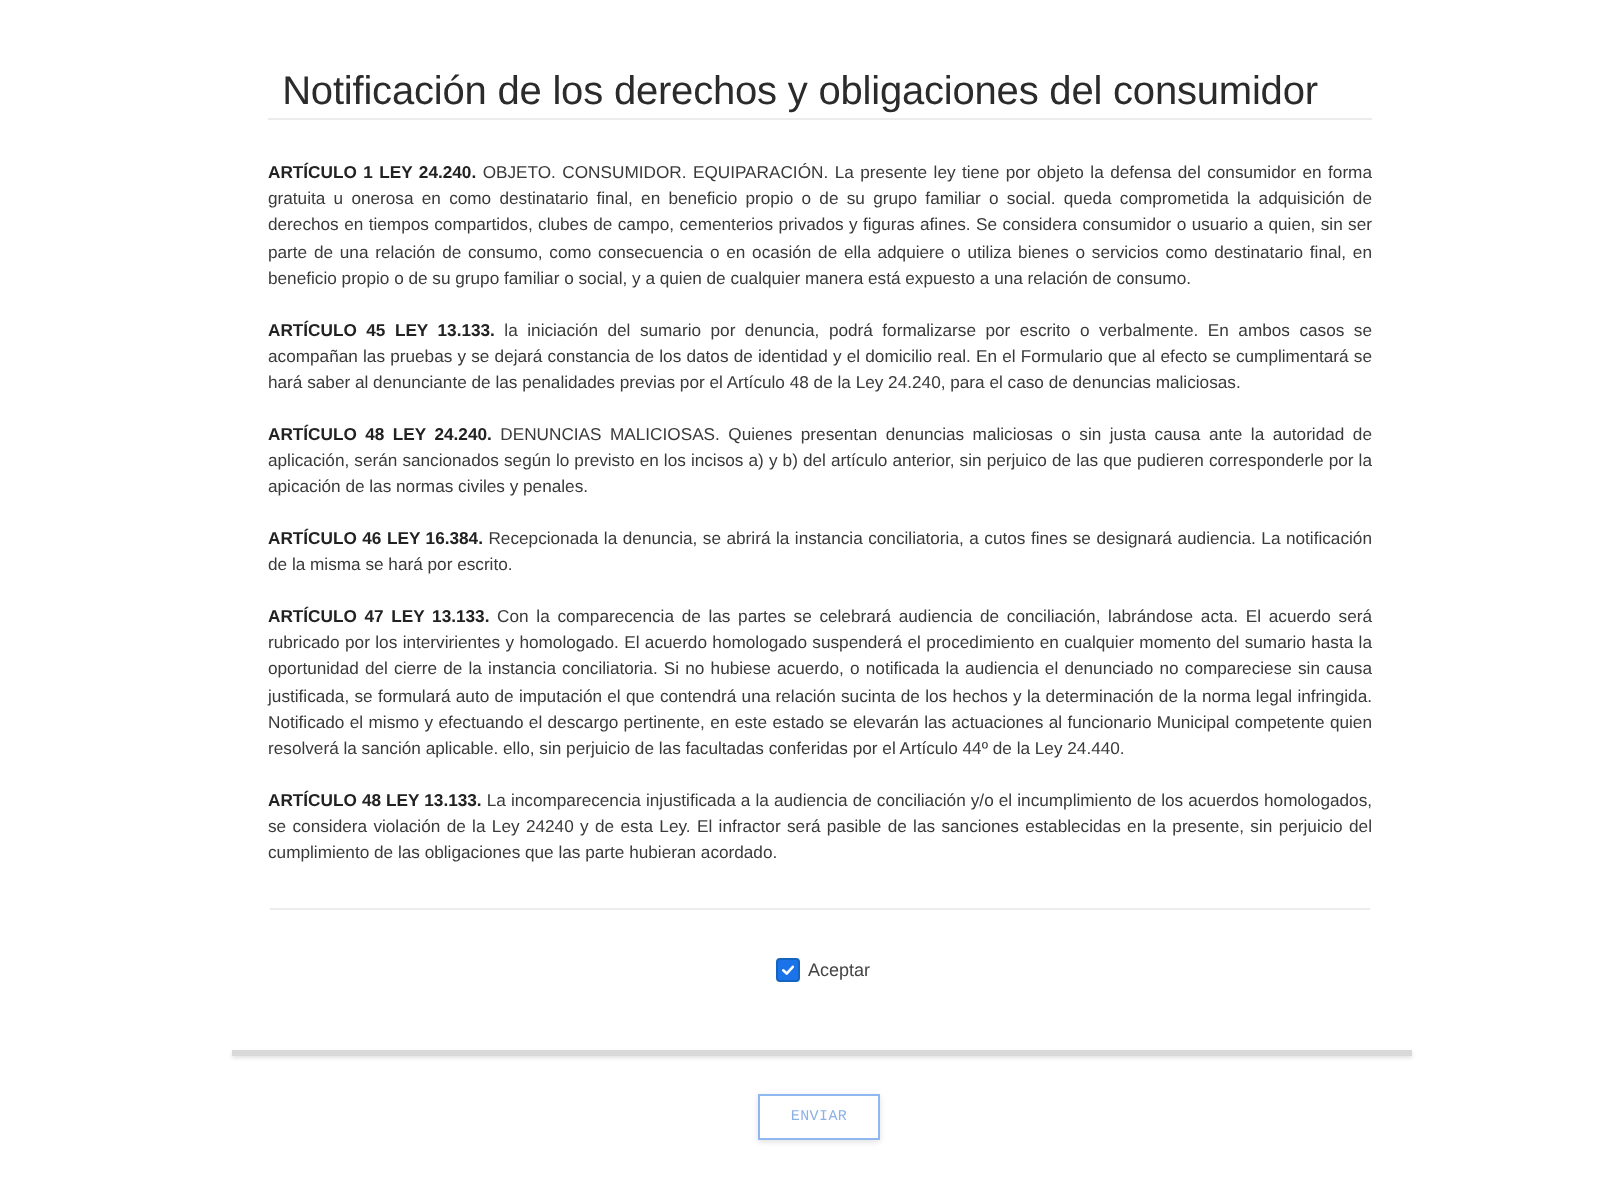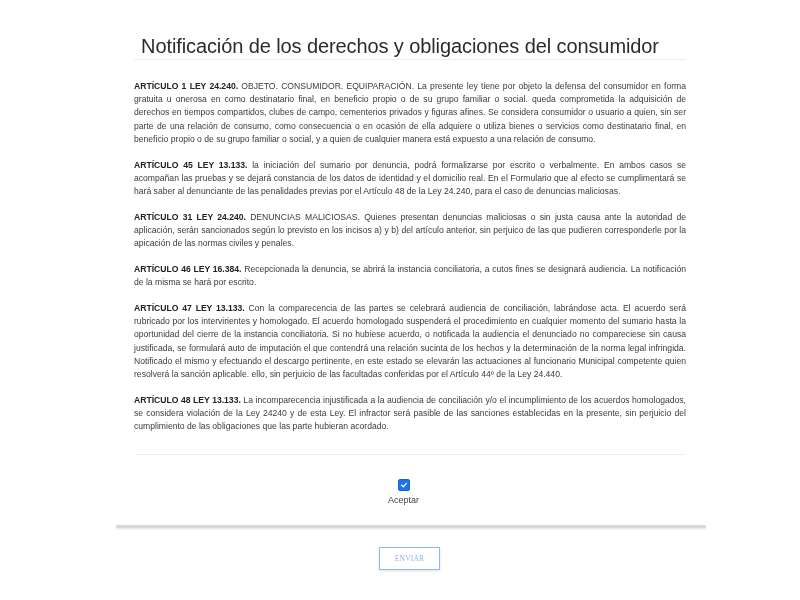--- a/index.html
+++ b/index.html
@@ -24,51 +24,51 @@
     font-size: 8.6px; line-height: 13.2px; text-align: justify;
     color: #3a3a3a; margin: 0 0 12.6px 0;
   }
   .article .head { font-weight: bold; color: #222; }
   .divider-2 {
     position: absolute; left: 135px; top: 454px; width: 550px; height: 1px;
     background: #ececec;
   }
   .accept-row {
     position: absolute; left: 388px; top: 479px; display: flex; align-items: center;
-    gap: 4px; cursor: pointer; flex-direction: column;
+    gap: 4px; cursor: pointer;
   }
   .checkbox {
     width: 10px; height: 10px; border-radius: 2px; background: #1a73e8;
     border: 1px solid #1565c0; display: flex; align-items: center; justify-content: center;
   }
   .checkbox svg { width: 8px; height: 8px; }
   .accept-label { font-size: 9px; color: #444; }
   .card-bottom {
     position: absolute; left: 116px; top: 525px; width: 590px; height: 3px;
     background: #d9d9d9; box-shadow: 0 1px 2px rgba(0,0,0,0.12);
   }
   .submit {
     position: absolute; left: 379px; top: 547px; width: 61px; height: 23px;
     border: 1px solid #90b8f0; background: #fff; color: #8db0e6;
     font-size: 7.5px; letter-spacing: 0.2px; box-sizing: border-box;
     box-shadow: 0 1px 3px rgba(0,0,0,0.12);
-    font-family: Liberation Serif, serif; cursor: pointer;
+    font-family: Liberation Mono, monospace; cursor: pointer;
     display: flex; align-items: center; justify-content: center; padding: 0;
   }
 </style>
 </head>
 <body>
 
 <h1 class="title">Notificación de los derechos y obligaciones del consumidor</h1>
 <div class="title-divider"></div>
 
 <div class="articles">
   <p class="article"><span class="head">ARTÍCULO 1 LEY 24.240.</span><span> OBJETO. CONSUMIDOR. EQUIPARACIÓN. La presente ley tiene por objeto la defensa del consumidor en forma gratuita u onerosa en como destinatario final, en beneficio propio o de su grupo familiar o social. queda comprometida la adquisición de derechos en tiempos compartidos, clubes de campo, cementerios privados y figuras afines. Se considera consumidor o usuario a quien, sin ser parte de una relación de consumo, como consecuencia o en ocasión de ella adquiere o utiliza bienes o servicios como destinatario final, en beneficio propio o de su grupo familiar o social, y a quien de cualquier manera está expuesto a una relación de consumo.</span></p>
   <p class="article"><span class="head">ARTÍCULO 45 LEY 13.133.</span><span> la iniciación del sumario por denuncia, podrá formalizarse por escrito o verbalmente. En ambos casos se acompañan las pruebas y se dejará constancia de los datos de identidad y el domicilio real. En el Formulario que al efecto se cumplimentará se hará saber al denunciante de las penalidades previas por el Artículo 48 de la Ley 24.240, para el caso de denuncias maliciosas.</span></p>
-  <p class="article"><span class="head">ARTÍCULO 31 LEY 24.240.</span><span> DENUNCIAS MALICIOSAS. Quienes presentan denuncias maliciosas o sin justa causa ante la autoridad de aplicación, serán sancionados según lo previsto en los incisos a) y b) del artículo anterior, sin perjuico de las que pudieren corresponderle por la apicación de las normas civiles y penales.</span></p>
+  <p class="article"><span class="head">ARTÍCULO 48 LEY 24.240.</span><span> DENUNCIAS MALICIOSAS. Quienes presentan denuncias maliciosas o sin justa causa ante la autoridad de aplicación, serán sancionados según lo previsto en los incisos a) y b) del artículo anterior, sin perjuico de las que pudieren corresponderle por la apicación de las normas civiles y penales.</span></p>
   <p class="article"><span class="head">ARTÍCULO 46 LEY 16.384.</span><span> Recepcionada la denuncia, se abrirá la instancia conciliatoria, a cutos fines se designará audiencia. La notificación de la misma se hará por escrito.</span></p>
   <p class="article"><span class="head">ARTÍCULO 47 LEY 13.133.</span><span> Con la comparecencia de las partes se celebrará audiencia de conciliación, labrándose acta. El acuerdo será rubricado por los intervirientes y homologado. El acuerdo homologado suspenderá el procedimiento en cualquier momento del sumario hasta la oportunidad del cierre de la instancia conciliatoria. Si no hubiese acuerdo, o notificada la audiencia el denunciado no compareciese sin causa justificada, se formulará auto de imputación el que contendrá una relación sucinta de los hechos y la determinación de la norma legal infringida. Notificado el mismo y efectuando el descargo pertinente, en este estado se elevarán las actuaciones al funcionario Municipal competente quien resolverá la sanción aplicable. ello, sin perjuicio de las facultadas conferidas por el Artículo 44º de la Ley 24.440.</span></p>
   <p class="article"><span class="head">ARTÍCULO 48 LEY 13.133.</span><span> La incomparecencia injustificada a la audiencia de conciliación y/o el incumplimiento de los acuerdos homologados, se considera violación de la Ley 24240 y de esta Ley. El infractor será pasible de las sanciones establecidas en la presente, sin perjuicio del cumplimiento de las obligaciones que las parte hubieran acordado.</span></p>
 </div>
 
 <div class="divider-2"></div>
 
 <label class="accept-row">
   <span class="checkbox">
     <svg viewBox="0 0 10 10">

